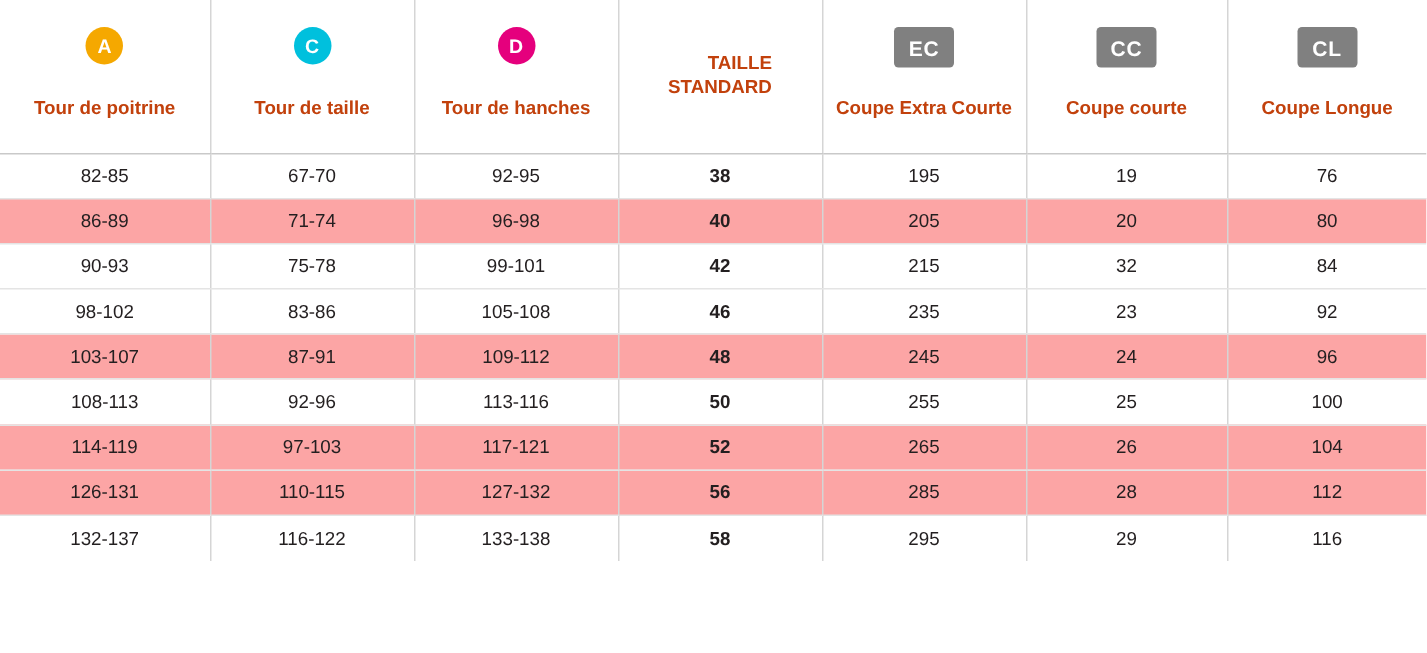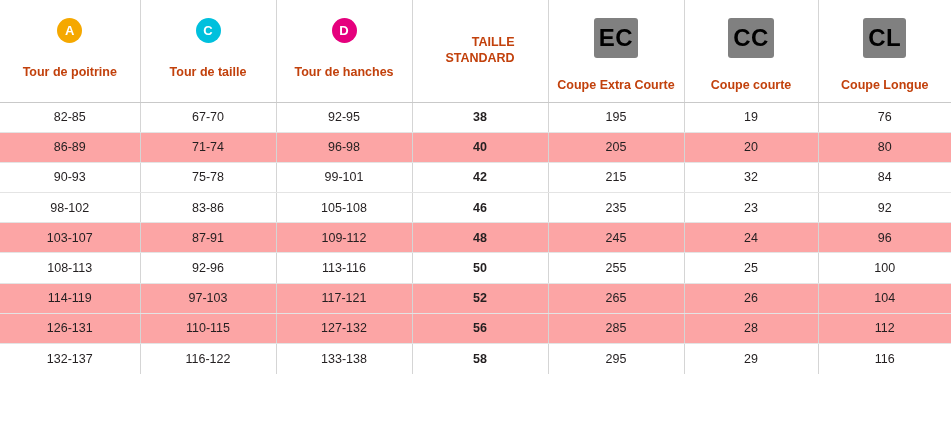--- a/index.html
+++ b/index.html
@@ -61,28 +61,28 @@
     align-items: center;
     justify-content: center;
     font-size: 13px;
     font-weight: bold;
     color: #ffffff;
     margin-bottom: 22px;
     line-height: 1;
   }
   .badge-square {
     min-width: 40px;
-    height: 40px;
+    height: 27px;
     border-radius: 3px;
     display: flex;
     align-items: center;
     justify-content: center;
-    font-size: 24px;
+    font-size: 14px;
     font-weight: bold;
-    color: #000000;
+    color: #ffffff;
     margin-bottom: 20px;
     line-height: 1;
     padding: 0 5px;
     box-sizing: border-box;
     letter-spacing: 0.5px;
   }
   .head-label {
     font-size: 12.5px;
     color: #c2410c;
     text-align: right;

